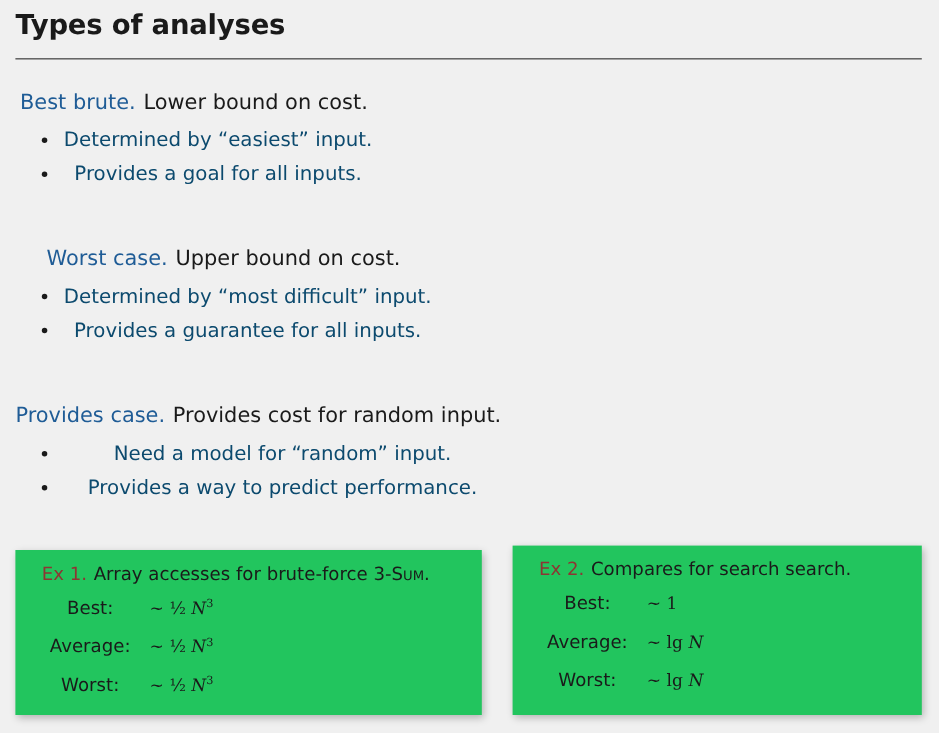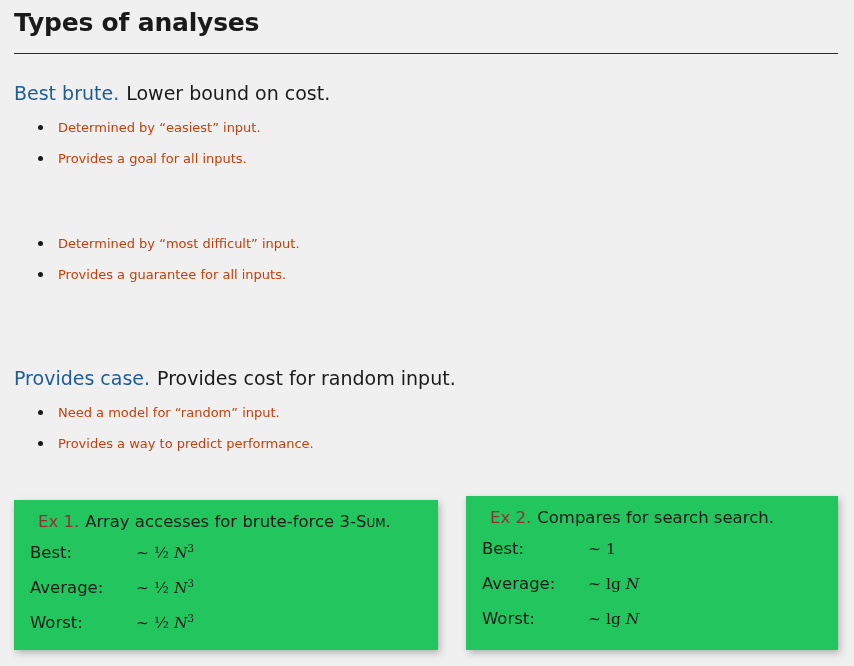--- a/index.html
+++ b/index.html
@@ -12,20 +12,21 @@
     background: #f0f0f0;
     font-family: "DejaVu Sans", sans-serif;
     color: #1a1a1a;
     overflow: hidden;
     position: relative;
   }
 
   .slide {
     position: absolute;
     inset: 0;
+    text-align: center;
   }
 
   
   .slide-title {
     position: absolute;
     left: 14px;
     top: 8px;
     font-family: "DejaVu Sans", sans-serif;
     font-size: 25px;
     font-weight: 600;
@@ -62,24 +63,24 @@
   }
 
   ul.bullets {
     list-style: none;
     margin: 6px 0 0 0;
     padding: 0;
   }
   ul.bullets li {
     position: relative;
     padding-left: 44px;
-    font-size: 13px;
+    font-size: 18px;
     line-height: 31px;
     white-space: nowrap;
-    color: #c2410c;
+    color: #0c4a6e;
   }
   ul.bullets li .dot {
     position: absolute;
     left: 24px;
     top: 13px;
     width: 5px;
     height: 5px;
     border-radius: 50%;
     background: #1a1a1a;
   }
@@ -161,20 +162,23 @@
     <div class="section-head">
       <span class="lead">Best brute.</span><span class="lead-sp"></span><span>Lower bound on cost.</span>
     </div>
     <ul class="bullets">
       <li><span class="dot"></span><span>Determined by “easiest” input.</span></li>
       <li><span class="dot"></span><span>Provides a goal for all inputs.</span></li>
     </ul>
   </div>
 
   <div class="section" id="sec-1" style="top:222px;">
+    <div class="section-head">
+      <span class="lead">Worst case.</span><span class="lead-sp"></span><span>Upper bound on cost.</span>
+    </div>
     <ul class="bullets">
       <li><span class="dot"></span><span>Determined by “most difficult” input.</span></li>
       <li><span class="dot"></span><span>Provides a guarantee for all inputs.</span></li>
     </ul>
   </div>
 
   <div class="section" id="sec-2" style="top:365px;">
     <div class="section-head">
       <span class="lead">Provides case.</span><span class="lead-sp"></span><span>Provides cost for random input.</span>
     </div>

